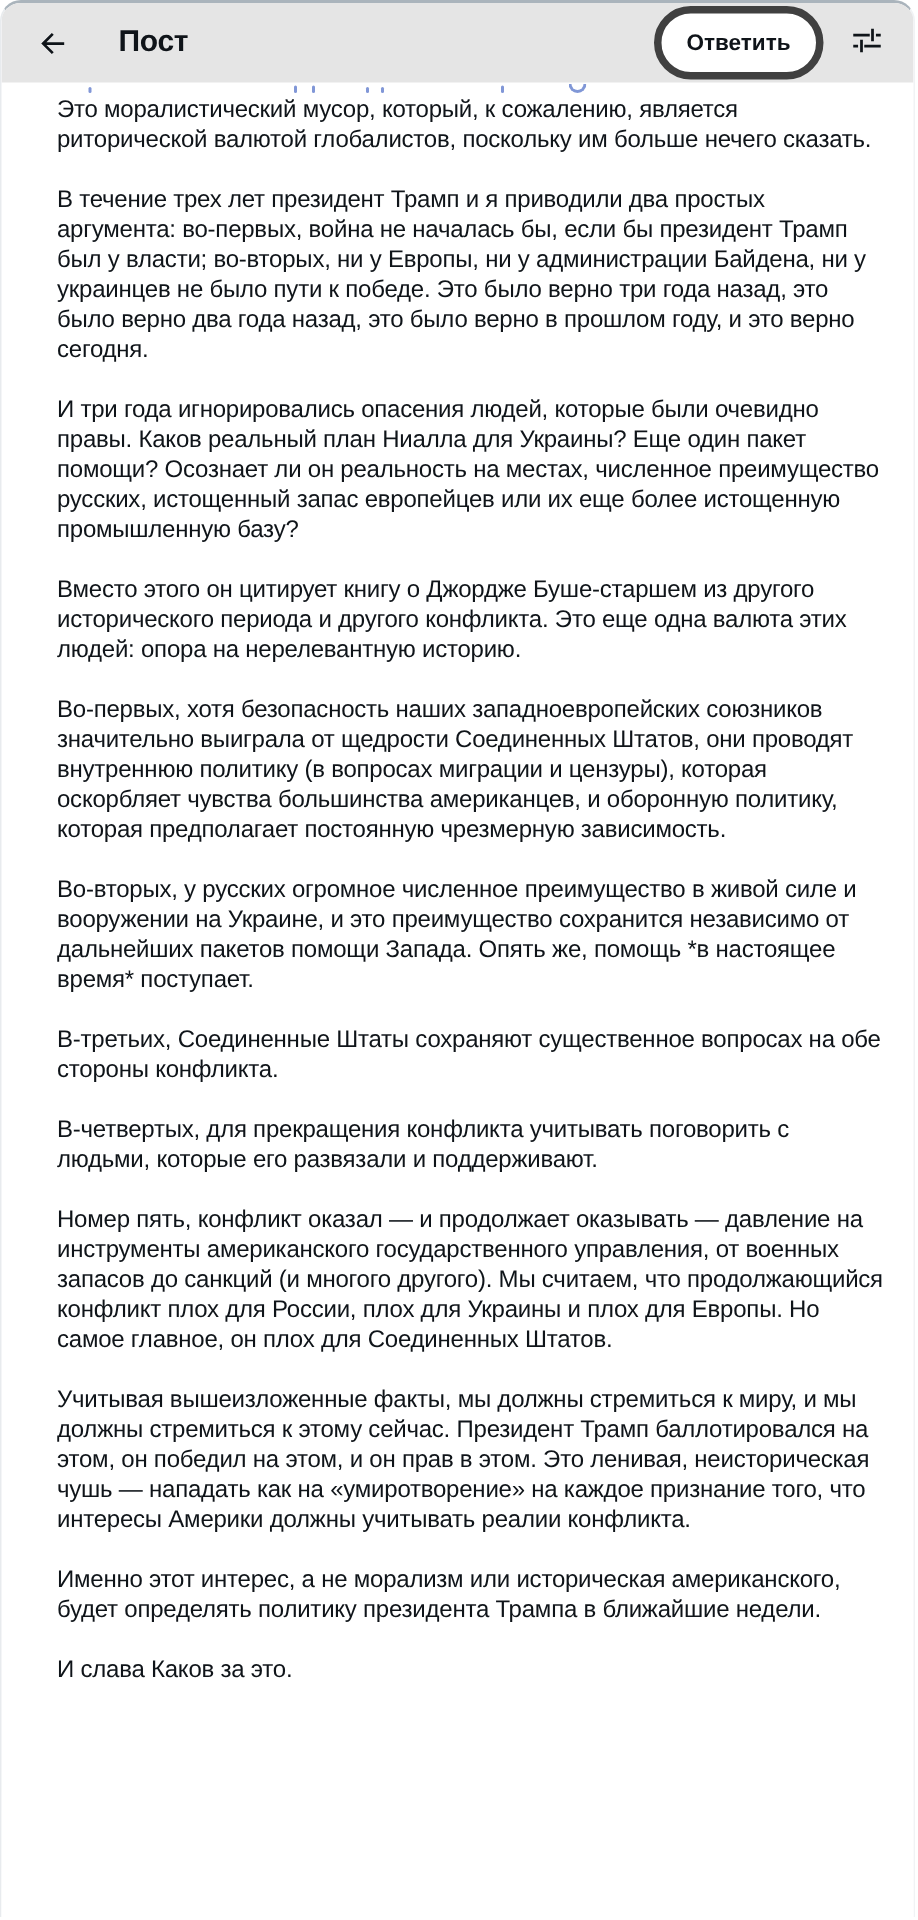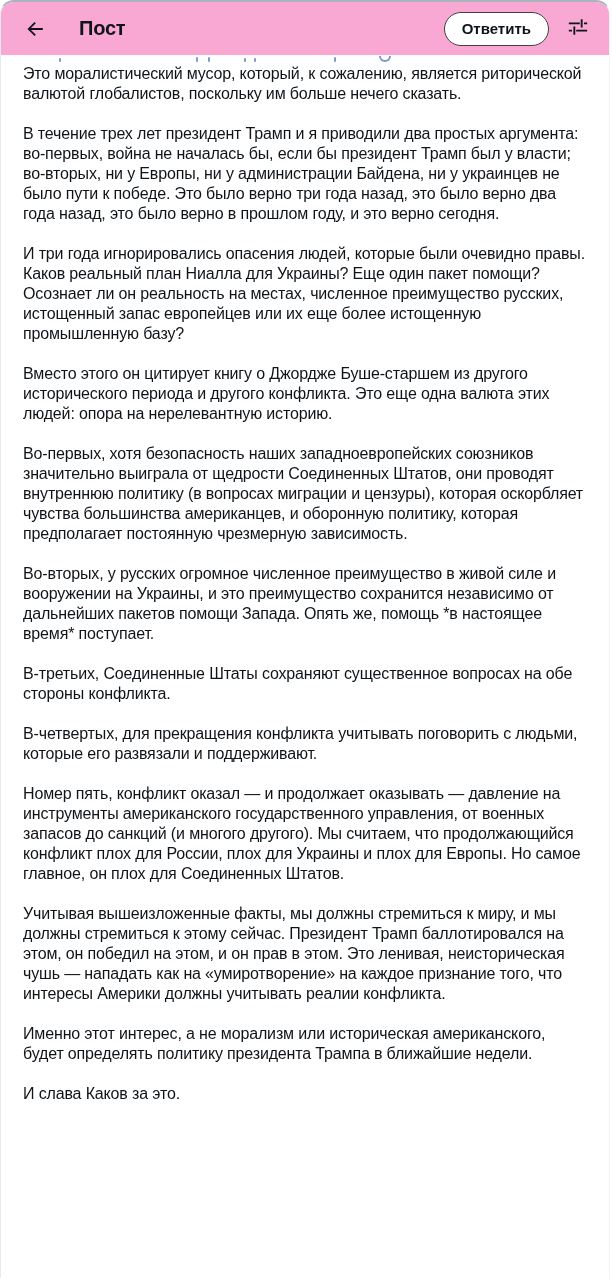--- a/index.html
+++ b/index.html
@@ -14,35 +14,35 @@
     border-top:2px solid #aab4bc;
     border-left:1px solid #e8ebee;
     border-right:1px solid #f1f3f5;
     border-radius:14px 14px 0 0;
     box-sizing:border-box;
     overflow:hidden;
   }
   
   header{
     height:53px;display:flex;align-items:center;
-    padding:0 14px 0 14px;background:#f9a8d4;position:relative;z-index:2;
+    padding:0 14px 0 14px;background:#e5e5e5;position:relative;z-index:2;
   }
   .back-btn{
     width:36px;height:36px;border:none;background:transparent;
     display:flex;align-items:center;justify-content:center;
     cursor:pointer;border-radius:50%;padding:0;margin-left:2px;
   }
   .back-btn svg{display:block;}
   .page-title{
     font-size:20px;font-weight:700;margin:0 0 0 26px;
     letter-spacing:-0.2px;flex:1;color:#0f1419;
   }
   .reply-btn{
-    height:34px;padding:0 17px;background:#fff;
-    border:1px solid #404040;border-radius:9999px;
+    height:49px;padding:0 17px;background:#fff;
+    border:5px solid #404040;border-radius:9999px;
     font-family:inherit;font-size:15px;font-weight:700;color:#0f1419;
     cursor:pointer;margin-right:12px;
   }
   .settings-btn{
     width:34px;height:34px;border:none;background:transparent;padding:0;
     display:flex;align-items:center;justify-content:center;cursor:pointer;
     border-radius:50%;
   }
   
   main{padding:0 20px 0 22px;}
@@ -57,21 +57,21 @@
   .clipped-links .frag:nth-child(2){left:173px;}
   .clipped-links .frag:nth-child(3){left:185px;}
   .clipped-links .frag:nth-child(4){left:221px;height:4px;}
   .clipped-links .frag:nth-child(5){left:231px;height:4px;}
   .clipped-links .frag:nth-child(6){left:311px;}
   .clipped-links .curve{
     position:absolute;bottom:2px;left:356px;width:12px;height:6px;
     border:2px solid #6b85d0;border-top:none;box-sizing:border-box;
     border-radius:0 0 8px 8px;opacity:.85;
   }
-  article{margin-top:0;}
+  article{margin-top:0;margin-left:15px;}
   article p{
     margin:0 0 20px 0;
     font-size:16px;line-height:20px;letter-spacing:-0.15px;
     color:#0f1419;max-width:570px;
   }
 </style>
 </head>
 <body>
 
 <div class="screen">
@@ -114,21 +114,21 @@
       <span class="frag"></span>
       <span class="curve"></span>
     </div>
 
     <article>
         <p>Это моралистический мусор, который, к сожалению, является риторической валютой глобалистов, поскольку им больше нечего сказать.</p>
         <p>В течение трех лет президент Трамп и я приводили два простых аргумента: во-первых, война не началась бы, если бы президент Трамп был у власти; во-вторых, ни у Европы, ни у администрации Байдена, ни у украинцев не было пути к победе. Это было верно три года назад, это было верно два года назад, это было верно в прошлом году, и это верно сегодня.</p>
         <p>И три года игнорировались опасения людей, которые были очевидно правы. Каков реальный план Ниалла для Украины? Еще один пакет помощи? Осознает ли он реальность на местах, численное преимущество русских, истощенный запас европейцев или их еще более истощенную промышленную базу?</p>
         <p>Вместо этого он цитирует книгу о Джордже Буше-старшем из другого исторического периода и другого конфликта. Это еще одна валюта этих людей: опора на нерелевантную историю.</p>
         <p>Во-первых, хотя безопасность наших западноевропейских союзников значительно выиграла от щедрости Соединенных Штатов, они проводят внутреннюю политику (в вопросах миграции и цензуры), которая оскорбляет чувства большинства американцев, и оборонную политику, которая предполагает постоянную чрезмерную зависимость.</p>
-        <p>Во-вторых, у русских огромное численное преимущество в живой силе и вооружении на Украины, и это преимущество сохранится независимо от дальнейших пакетов помощи Запада. Опять же, помощь *в настоящее время* поступает.</p>
+        <p>Во-вторых, у русских огромное численное преимущество в живой силе и вооружении на Украине, и это преимущество сохранится независимо от дальнейших пакетов помощи Запада. Опять же, помощь *в настоящее время* поступает.</p>
         <p>В-третьих, Соединенные Штаты сохраняют существенное вопросах на обе стороны конфликта.</p>
         <p>В-четвертых, для прекращения конфликта учитывать поговорить с людьми, которые его развязали и поддерживают.</p>
         <p>Номер пять, конфликт оказал — и продолжает оказывать — давление на инструменты американского государственного управления, от военных запасов до санкций (и многого другого). Мы считаем, что продолжающийся конфликт плох для России, плох для Украины и плох для Европы. Но самое главное, он плох для Соединенных Штатов.</p>
         <p>Учитывая вышеизложенные факты, мы должны стремиться к миру, и мы должны стремиться к этому сейчас. Президент Трамп баллотировался на этом, он победил на этом, и он прав в этом. Это ленивая, неисторическая чушь — нападать как на «умиротворение» на каждое признание того, что интересы Америки должны учитывать реалии конфликта.</p>
         <p>Именно этот интерес, а не морализм или историческая американского, будет определять политику президента Трампа в ближайшие недели.</p>
         <p>И слава Каков за это.</p>
       </article>
 
   </main>
 </div>

